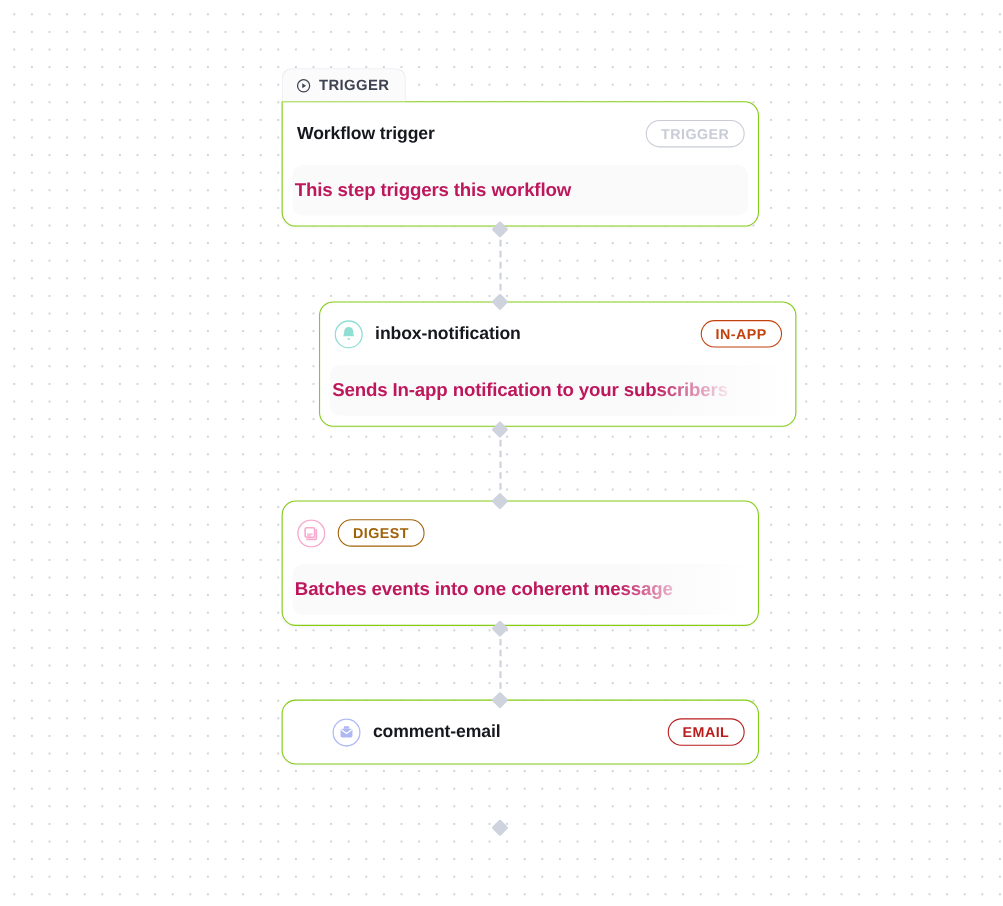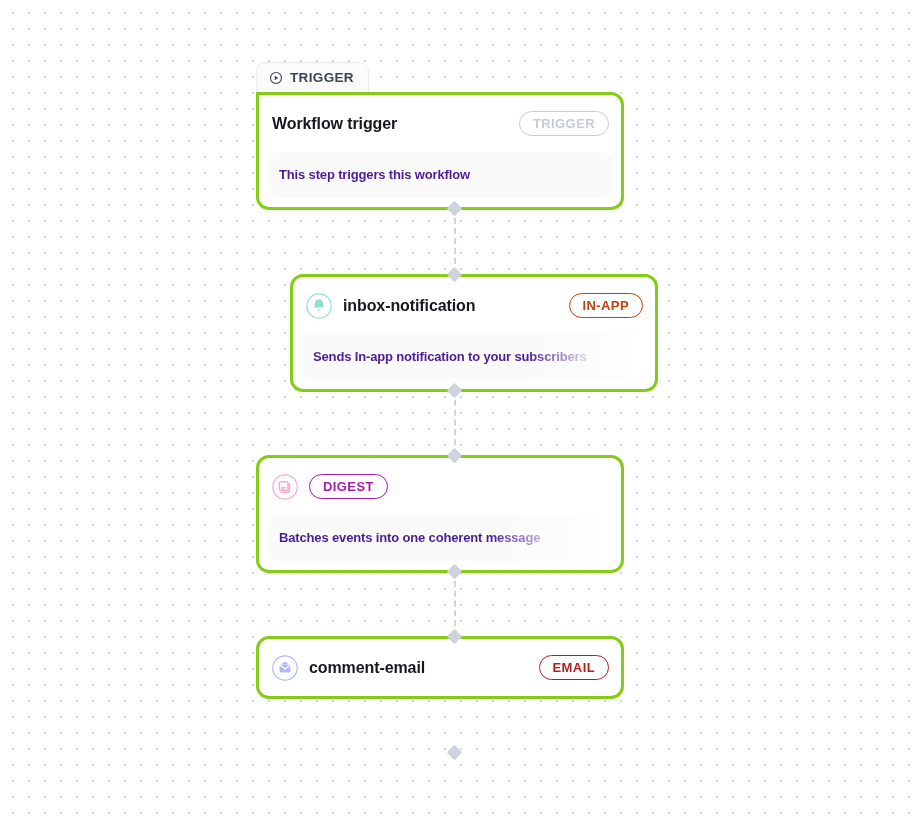--- a/index.html
+++ b/index.html
@@ -50,23 +50,23 @@
   }
   .play-circle {
     width: 14px; height: 14px;
     display: block;
   }
 
   
   .node {
     position: absolute;
     left: 256px;
-    width: 368px;
+    width: 434px;
     background: #ffffff;
-    border: 3px solid #84cc16;
+    border: 1px solid #84cc16;
     border-radius: 13px;
     box-shadow: 0 1px 2px rgba(25,30,56,0.035);
     overflow: hidden;
     z-index: 2;
   }
   .node.is-trigger { border-top-left-radius: 0; }
 
   .node-head {
     height: 57px;
     display: flex;
@@ -112,27 +112,27 @@
   .node-desc-wrap {
     margin: 0 9px 9px 9px;
     height: 46px;
     border-radius: 9px;
     background: #fafafb;
     position: relative;
     overflow: hidden;
   }
   .node-desc {
     position: absolute;
-    left: 11px;
+    left: 2px;
     top: 0;
     height: 46px;
     line-height: 46px;
-    font-size: 13px;
+    font-size: 17px;
     font-weight: 600;
-    color: #4c1d95;
+    color: #be185d;
     white-space: nowrap;
     letter-spacing: -0.15px;
   }
   .fade-right {
     position: absolute;
     right: 0; top: 0; bottom: 0;
     width: 120px;
     background: linear-gradient(to right, rgba(250,250,251,0) 0%, #fcfcfd 62%, #ffffff 100%);
     pointer-events: none;
   }
@@ -216,28 +216,28 @@
       <div class="node" style="top: 455px;">
         <div class="node-head">
           <span class="node-icon">
             <svg width="26" height="26" viewBox="0 0 26 26" fill="none">
               <circle cx="13" cy="13" r="12.2" stroke="#f7a9cd" stroke-width="1.2"></circle>
               <rect x="7.4" y="7.8" width="8.6" height="8.6" rx="1.4" stroke="#f7a9cd" stroke-width="1.5"></rect>
               <path d="M17.6 9.6v7.2a1.6 1.6 0 0 1-1.6 1.6H9" stroke="#f7a9cd" stroke-width="1.5" stroke-linecap="round"></path>
               <path d="M9.6 13.6h4.2M9.6 15.2h2.6" stroke="#f7a9cd" stroke-width="1.2" stroke-linecap="round"></path>
             </svg>
           </span>
-          <span class="node-badge" style="color: #a21caf;">DIGEST</span>
+          <span class="node-badge" style="color: #a16207;">DIGEST</span>
         </div>
         <div class="node-desc-wrap">
           <span class="node-desc">Batches events into one coherent message</span>
           <span class="fade-right"></span>
         </div>
       </div>
-      <div class="node" style="top: 636px;">
+      <div class="node" style="top: 636px; padding-left: 32px;">
         <div class="node-head">
           <span class="node-icon">
             <svg width="26" height="26" viewBox="0 0 26 26" fill="none">
               <circle cx="13" cy="13" r="12.2" stroke="#aeb8f4" stroke-width="1.2"></circle>
               <rect x="7.6" y="9.4" width="10.8" height="8" rx="1.5" fill="#aeb8f4"></rect>
               <path d="M8.6 10.6 13 13.9l4.4-3.3" stroke="#ffffff" stroke-width="1.2" stroke-linecap="round" stroke-linejoin="round"></path>
               <rect x="10.6" y="7.2" width="4.8" height="2.4" rx="0.8" fill="#aeb8f4"></rect>
             </svg>
           </span>
           <span class="node-title">comment-email</span>

